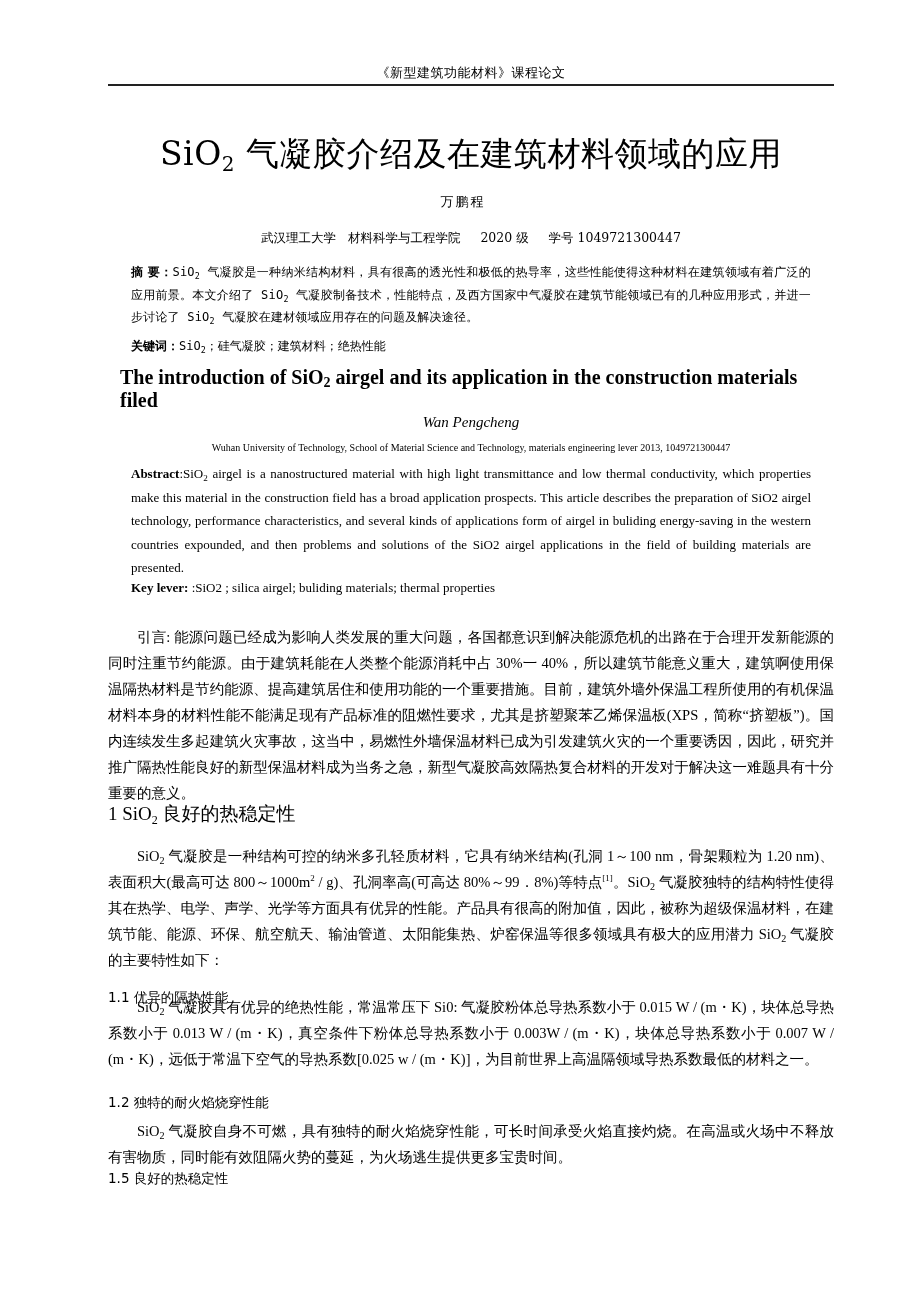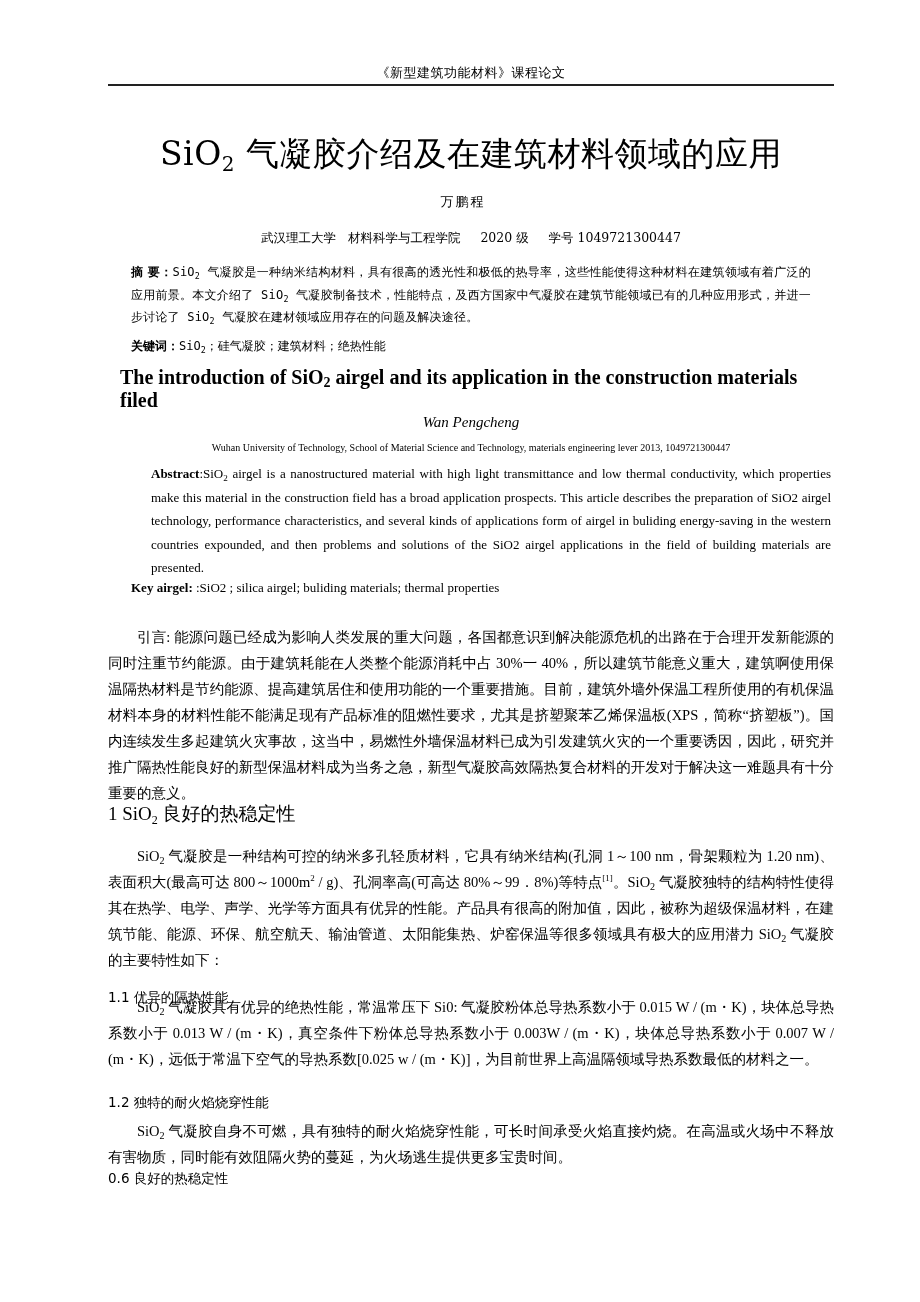--- a/index.html
+++ b/index.html
@@ -12,21 +12,21 @@
   .author-cn { position: absolute; left: 100px; top: 193px; width: 726px; text-align: center; font-size: 13px; letter-spacing: 2px; }
   .affil-cn { position: absolute; left: 108px; top: 230px; width: 726px; text-align: center; font-size: 12.5px; white-space: pre; }
   .abstract-cn { position: absolute; left: 131px; top: 261px; width: 680px; font-size: 12px; line-height: 22.5px; text-align: justify; font-family: "DejaVu Sans Mono", "Liberation Mono", monospace; letter-spacing: 0.2px; }
   .abstract-cn .label { font-family: "DejaVu Sans", sans-serif; font-weight: bold; }
   .keywords-cn { position: absolute; left: 131px; top: 338px; width: 680px; font-size: 12px; font-family: "DejaVu Sans Mono", "Liberation Mono", monospace; }
   .keywords-cn .label { font-family: Liberation Mono, monospace; font-weight: bold; }
   sub.s { font-size: 0.7em; vertical-align: -3px; line-height: 0; }
   .title-en { position: absolute; left: 120px; top: 366px; width: 702px; text-align: left; font-family: "Liberation Serif", serif; font-weight: bold; font-size: 20px; line-height: 23px; }
   .author-en { position: absolute; left: 108px; top: 414px; width: 726px; text-align: center; font-family: "Liberation Serif", serif; font-style: italic; font-size: 15px; }
   .affil-en { position: absolute; left: 108px; top: 442px; width: 726px; text-align: center; font-family: "Liberation Serif", serif; font-size: 10px; }
-  .abstract-en { position: absolute; left: 131px; top: 462px; width: 680px; font-family: "Liberation Serif", serif; font-size: 13px; line-height: 23.5px; text-align: justify; text-align-last: left; margin-left: 20px; }
+  .abstract-en { position: absolute; left: 131px; top: 462px; width: 680px; font-family: "Liberation Serif", serif; font-size: 13px; line-height: 23.5px; text-align: justify; text-align-last: left; }
   .abstract-en .label, .keywords-en .label { font-weight: bold; }
   .keywords-en { position: absolute; left: 131px; top: 580px; width: 680px; font-family: "Liberation Serif", serif; font-size: 13px; }
   .body-block { position: absolute; left: 108px; width: 726px; font-size: 14.5px; line-height: 26px; text-align: justify; font-family: "Liberation Serif", "DejaVu Serif", serif; }
   .body-block p { margin: 0; text-indent: 2em; }
   .intro { top: 624px; }
   .h1 { position: absolute; left: 108px; top: 801px; font-size: 19px; font-family: "Liberation Serif", serif; }
   .h1 sub { font-size: 12px; vertical-align: -4px; line-height: 0; }
   .sec1 { top: 843px; }
   .h2 { position: absolute; left: 108px; font-size: 13.5px; font-family: "DejaVu Sans", "Liberation Sans", sans-serif; }
   .h2-1 { top: 989px; }
@@ -53,21 +53,21 @@
 
   <div class="keywords-cn"><span class="label">关键词：</span><span>SiO</span><sub class="s">2</sub><span>；硅气凝胶；建筑材料；绝热性能</span></div>
 
   <div class="title-en"><span>The introduction of SiO</span><sub class="s">2</sub><span> airgel and its application in the construction materials filed</span></div>
 
   <div class="author-en">Wan Pengcheng</div>
   <div class="affil-en">Wuhan University of Technology, School of Material Science and Technology, materials engineering lever 2013, 1049721300447</div>
 
   <div class="abstract-en"><span class="label">Abstract</span><span>:SiO</span><sub class="s">2</sub><span> airgel is a nanostructured material with high light transmittance and low thermal conductivity, which properties make this material in the construction field has a broad application prospects. This article describes the preparation of SiO2 airgel technology, performance characteristics, and several kinds of applications form of airgel in buliding energy-saving in the western countries expounded, and then problems and solutions of the SiO2 airgel applications in the field of building materials are presented.</span></div>
 
-  <div class="keywords-en"><span class="label">Key airgel:</span><span> :SiO2 ; silica airgel; buliding materials; thermal properties</span></div>
+  <div class="keywords-en"><span class="label">Key lever:</span><span> :SiO2 ; silica airgel; buliding materials; thermal properties</span></div>
 
   <div class="body-block intro">
     <p>引言: 能源问题已经成为影响人类发展的重大问题，各国都意识到解决能源危机的出路在于合理开发新能源的同时注重节约能源。由于建筑耗能在人类整个能源消耗中占 30%一 40%，所以建筑节能意义重大，建筑啊使用保温隔热材料是节约能源、提高建筑居住和使用功能的一个重要措施。目前，建筑外墙外保温工程所使用的有机保温材料本身的材料性能不能满足现有产品标准的阻燃性要求，尤其是挤塑聚苯乙烯保温板(XPS，简称“挤塑板”)。国内连续发生多起建筑火灾事故，这当中，易燃性外墙保温材料已成为引发建筑火灾的一个重要诱因，因此，研究并推广隔热性能良好的新型保温材料成为当务之急，新型气凝胶高效隔热复合材料的开发对于解决这一难题具有十分重要的意义。</p>
   </div>
 
   <div class="h1"><span>1 SiO</span><sub>2</sub><span> 良好的热稳定性</span></div>
 
   <div class="body-block sec1">
     <p><span>SiO</span><sub class="s">2</sub><span> 气凝胶是一种结构可控的纳米多孔轻质材料，它具有纳米结构(孔洞 1～100 nm，骨架颗粒为 1.20 nm)、表面积大(最高可达 800～1000m</span><sup class="ref">2</sup><span> / g)、孔洞率高(可高达 80%～99．8%)等特点</span><sup class="ref">[1]</sup><span>。SiO</span><sub class="s">2</sub><span> 气凝胶独特的结构特性使得其在热学、电学、声学、光学等方面具有优异的性能。产品具有很高的附加值，因此，被称为超级保温材料，在建筑节能、能源、环保、航空航天、输油管道、太阳能集热、炉窑保温等很多领域具有极大的应用潜力 SiO</span><sub class="s">2</sub><span> 气凝胶的主要特性如下：</span></p>
   </div>
@@ -75,15 +75,15 @@
   <div class="h2 h2-1">1.1  优异的隔热性能</div>
   <div class="body-block sec11">
     <p><span>SiO</span><sub class="s">2</sub><span> 气凝胶具有优异的绝热性能，常温常压下 Si0: 气凝胶粉体总导热系数小于 0.015 W / (m・K)，块体总导热系数小于 0.013 W / (m・K)，真空条件下粉体总导热系数小于 0.003W / (m・K)，块体总导热系数小于 0.007 W / (m・K)，远低于常温下空气的导热系数[0.025 w / (m・K)]，为目前世界上高温隔领域导热系数最低的材料之一。</span></p>
   </div>
 
   <div class="h2 h2-2">1.2 独特的耐火焰烧穿性能</div>
   <div class="body-block sec12">
     <p><span>SiO</span><sub class="s">2</sub><span> 气凝胶自身不可燃，具有独特的耐火焰烧穿性能，可长时间承受火焰直接灼烧。在高温或火场中不释放有害物质，同时能有效阻隔火势的蔓延，为火场逃生提供更多宝贵时间。</span></p>
   </div>
 
-  <div class="h2 h2-3">0.6  良好的热稳定性</div>
+  <div class="h2 h2-3">1.5  良好的热稳定性</div>
 
 </div>
 
 </body></html>

